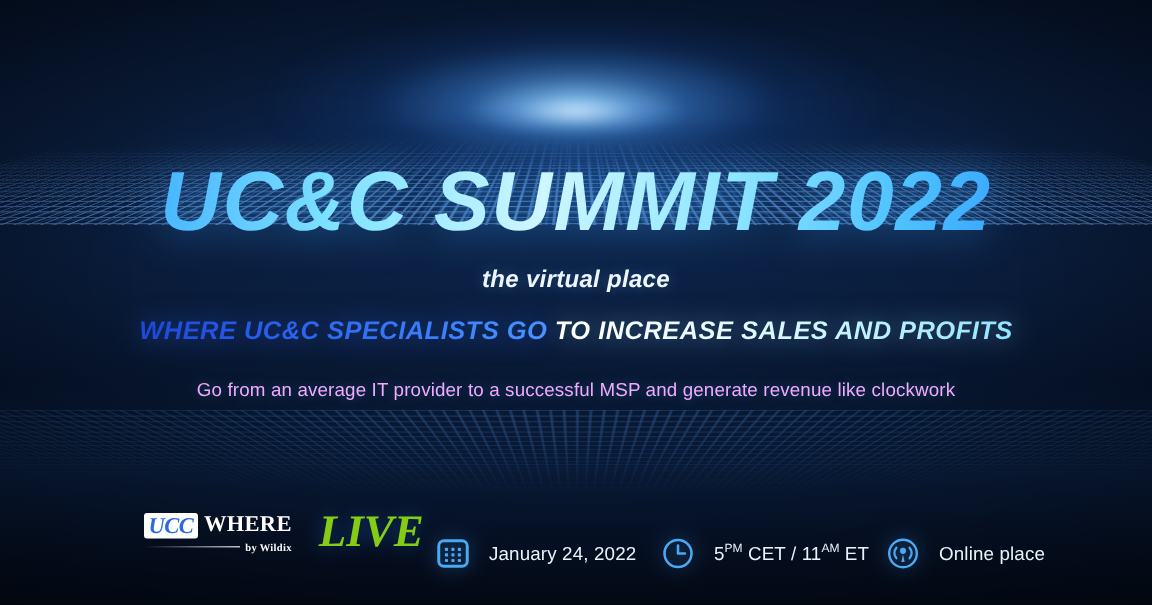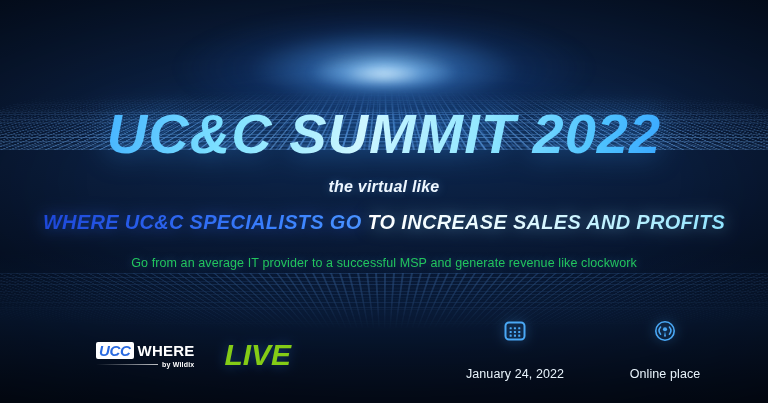--- a/index.html
+++ b/index.html
@@ -122,21 +122,21 @@
     font-size: 16px;
     font-style: italic;
     font-weight: 700;
     color: #eef7ff;
     letter-spacing: .2px;
     text-shadow: 0 0 10px rgba(120,190,255,.35);
   }
 
   .tagline {
     margin-top: 15px;
-    font-size: 20px;
+    font-size: 17px;
     font-weight: 700;
     font-style: italic;
     letter-spacing: .3px;
     white-space: nowrap;
   }
   .tag-blue {
     background: linear-gradient(100deg, #1d47d8 0%, #2a60ec 35%, #3b82ff 75%, #4a93ff 100%);
     -webkit-background-clip: text; background-clip: text;
     color: transparent; -webkit-text-fill-color: transparent;
     filter: drop-shadow(0 0 8px rgba(40,95,235,.6));
@@ -145,43 +145,44 @@
     background: linear-gradient(100deg, #ffffff 0%, #eafbff 35%, #b6efff 75%, #8fe4ff 100%);
     -webkit-background-clip: text; background-clip: text;
     color: transparent; -webkit-text-fill-color: transparent;
     filter: drop-shadow(0 0 8px rgba(130,210,255,.5));
   }
 
   .description {
     margin-top: 22px;
     font-size: 12.5px;
     font-weight: 400;
-    color: #22c55e;
+    color: #f0abfc;
     letter-spacing: .1px;
     text-shadow: 0 0 8px rgba(90,170,235,.35);
   }
 
   
   .bottom {
     position: absolute;
     left: 0; right: 0;
     bottom: 22px;
     height: 62px;
     display: flex;
     align-items: flex-end;
     padding: 0 28px;
     box-sizing: border-box;
   }
 
   .brand {
     display: flex;
     align-items: center;
-    gap: 24px;
+    gap: 12px;
     margin-bottom: 9px;
     margin-left: 68px;
+    font-family: Liberation Serif, serif;
   }
   .brand-lockup {
     display: flex;
     flex-direction: column;
     align-items: flex-end;
   }
   .brand-row {
     display: flex;
     align-items: center;
     gap: 4px;
@@ -238,23 +239,23 @@
 
   .info-group {
     display: flex;
     flex: 1;
     justify-content: flex-end;
     gap: 0;
   }
   .info-item {
     width: 150px;
     display: flex;
-    flex-direction: column;
-    align-items: center;
-    gap: 24px;
+    flex-direction: row;
+    align-items: center;
+    gap: 12px;
   }
   .info-icon {
     width: 24px;
     height: 24px;
     display: block;
     filter: drop-shadow(0 0 6px rgba(70,165,255,.55));
   }
   .info-label {
     font-size: 12.5px;
     color: #e8f3fb;
@@ -278,21 +279,21 @@
   <div class="horizon-glow"></div>
   <div class="horizon-core"></div>
   <div class="bg-floor"></div>
   <div class="floorgrid"></div>
   <div class="vignette"></div>
 
   <div class="content">
 
     <div class="title">UC&amp;C SUMMIT 2022</div>
 
-    <div class="subtitle">the virtual like</div>
+    <div class="subtitle">the virtual place</div>
 
     <div class="tagline">
       <span class="tag-blue">WHERE UC&amp;C SPECIALISTS GO</span>
       <span class="tag-light">TO INCREASE SALES AND PROFITS</span>
     </div>
 
     <div class="description">Go from an average IT provider to a successful MSP and generate revenue like clockwork</div>
 
   </div>
 
@@ -327,20 +328,29 @@
             <rect x="10.9" y="11.9" width="2.1" height="2.1" rx=".5"></rect>
             <rect x="15.2" y="11.9" width="2.1" height="2.1" rx=".5"></rect>
             <rect x="6.6" y="15.6" width="2.1" height="2.1" rx=".5"></rect>
             <rect x="10.9" y="15.6" width="2.1" height="2.1" rx=".5"></rect>
             <rect x="15.2" y="15.6" width="2.1" height="2.1" rx=".5"></rect>
           </g>
         </svg>
         <div class="info-label">January 24, 2022</div>
       </div>
 
+      <div class="info-item">
+        <svg class="info-icon" viewBox="0 0 24 24" aria-hidden="true">
+          <circle cx="12" cy="12" r="9" fill="none" stroke="#4aa8f5" stroke-width="1.7"></circle>
+          <path d="M12 6.6 V12 H16.6" fill="none" stroke="#4aa8f5" stroke-width="1.7" stroke-linecap="round" stroke-linejoin="round"></path>
+        </svg>
+        <div class="info-label">
+          <span>5</span><sup>PM</sup><span> CET / </span><span>11</span><sup>AM</sup><span> ET</span>
+        </div>
+      </div>
 
       <div class="info-item">
         <svg class="info-icon" viewBox="0 0 24 24" aria-hidden="true">
           <circle cx="12" cy="12" r="9.2" fill="none" stroke="#4aa8f5" stroke-width="1.6"></circle>
           <path d="M7.6 15.2a5.4 5.4 0 0 1 0-7.1" fill="none" stroke="#4aa8f5" stroke-width="1.5" stroke-linecap="round"></path>
           <path d="M16.4 8.1a5.4 5.4 0 0 1 0 7.1" fill="none" stroke="#4aa8f5" stroke-width="1.5" stroke-linecap="round"></path>
           <circle cx="12" cy="10.2" r="2.05" fill="#4aa8f5"></circle>
           <path d="M12 12.6 10.9 17.6h2.2z" fill="#4aa8f5"></path>
         </svg>
         <div class="info-label">Online place</div>

